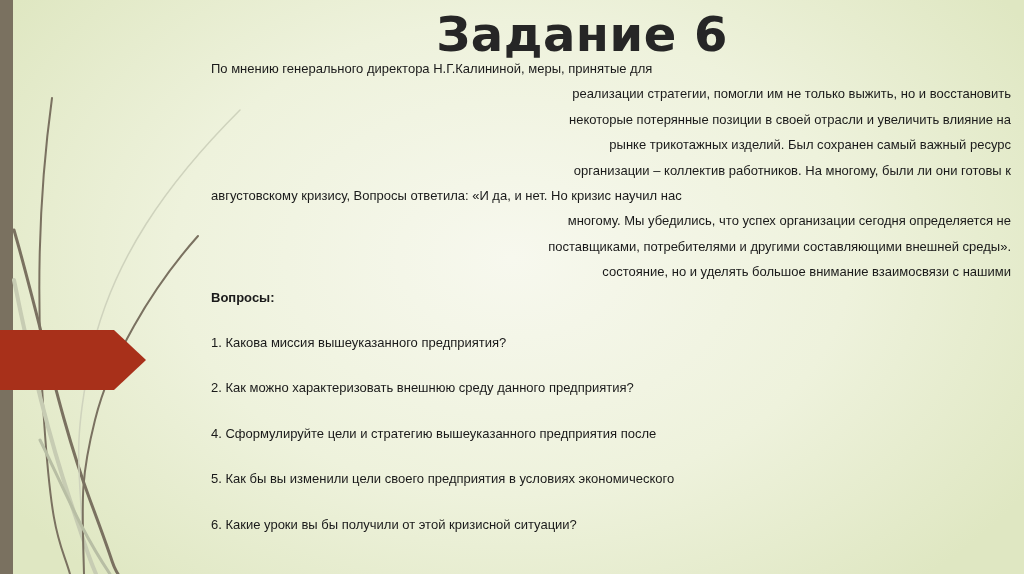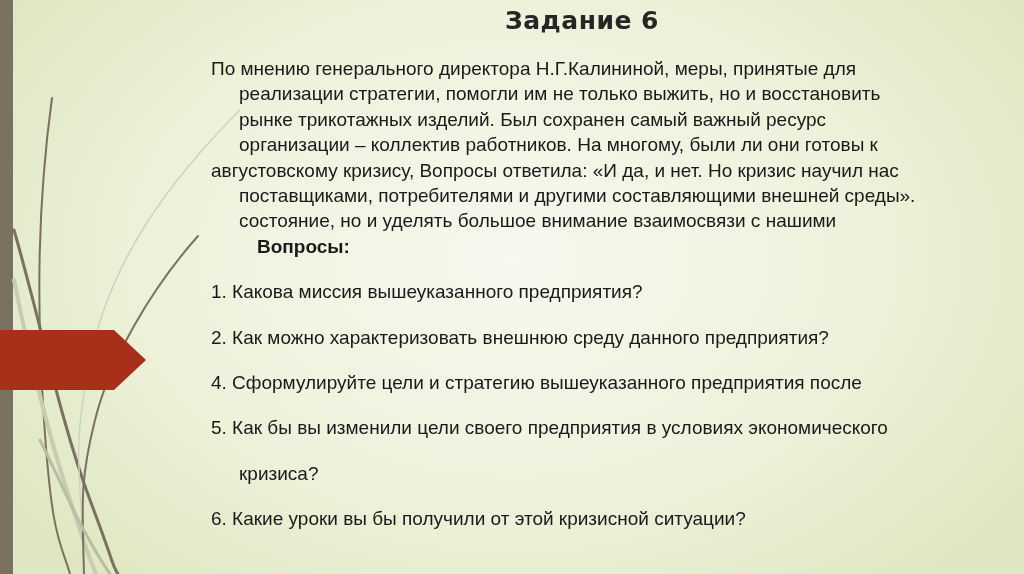--- a/index.html
+++ b/index.html
@@ -14,29 +14,29 @@
     background: #7a7160;
   }
   .decor { position: absolute; left: 0; top: 0; width: 260px; height: 574px; }
   .arrow {
     position: absolute; left: 0; top: 330px; width: 146px; height: 60px;
   }
   .title {
     position: absolute; left: 0; right: 0; top: 6px;
     text-align: center; padding-left: 140px;
     font-family: "DejaVu Sans", sans-serif; font-weight: bold;
-    font-size: 25px; color: #262626; letter-spacing: 0.5px;
+    font-size: 48px; color: #262626; letter-spacing: 0.5px;
   }
   .content {
     position: absolute; left: 211px; top: 56px; width: 800px;
-    font-size: 19px; line-height: 25.4px;
+    font-size: 13px; line-height: 25.4px;
   }
   .para .line { white-space: nowrap; }
-  .para .line.indent { padding-left: 28px; }
-  .q-head { font-weight: bold; margin-left: 46px; }
+  .para .line.indent { padding-left: 28px; text-align: right; }
+  .q-head { font-weight: bold; }
   .q .line { white-space: nowrap; margin-top: 20px; }
   .q .line.indent { padding-left: 28px; }
 </style>
 </head>
 <body>
 
 <div class="stripe"></div>
 
 <svg class="decor" viewBox="0 0 260 574" xmlns="http://www.w3.org/2000/svg">
   <g fill="none" stroke-linecap="round">
@@ -52,38 +52,39 @@
 <svg class="arrow" viewBox="0 0 146 60" xmlns="http://www.w3.org/2000/svg">
   <polygon points="0,0 114,0 146,30 114,60 0,60" fill="#a8301a"></polygon>
 </svg>
 
 <div class="title">Задание 6</div>
 
 <div class="content">
   <div class="para">
     <div class="line">По мнению генерального директора Н.Г.Калининой, меры, принятые для</div>
     <div class="line indent">реализации стратегии, помогли им не только выжить, но и восстановить</div>
+    <div class="line indent">некоторые потерянные позиции в своей отрасли и увеличить влияние на</div>
     <div class="line indent">рынке трикотажных изделий. Был сохранен самый важный ресурс</div>
     <div class="line indent">организации – коллектив работников. На многому, были ли они готовы к</div>
     <div class="line">августовскому кризису, Вопросы ответила: «И да, и нет. Но кризис научил нас</div>
+    <div class="line indent">многому. Мы убедились, что успех организации сегодня определяется не</div>
     <div class="line indent">поставщиками, потребителями и другими составляющими внешней среды».</div>
     <div class="line indent">состояние, но и уделять большое внимание взаимосвязи с нашими</div>
   </div>
 
   <div class="q-head">Вопросы:</div>
 
   <div class="q">
     <div class="line">1. Какова миссия вышеуказанного предприятия?</div>
   </div>
   <div class="q">
     <div class="line">2. Как можно характеризовать внешнюю среду данного предприятия?</div>
   </div>
   <div class="q">
     <div class="line">4. Сформулируйте цели и стратегию вышеуказанного предприятия после</div>
   </div>
   <div class="q">
     <div class="line">5. Как бы вы изменили цели своего предприятия в условиях экономического</div>
-    <div class="line indent">кризиса?</div>
   </div>
   <div class="q">
     <div class="line">6. Какие уроки вы бы получили от этой кризисной ситуации?</div>
   </div>
 </div>
 
 </body></html>

